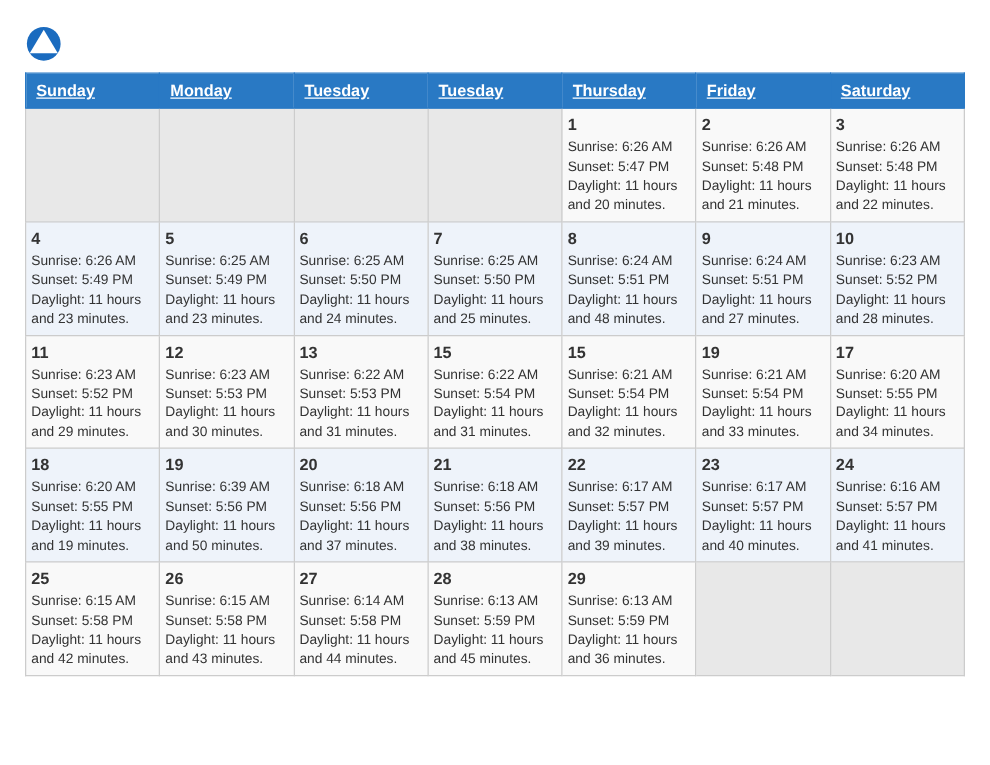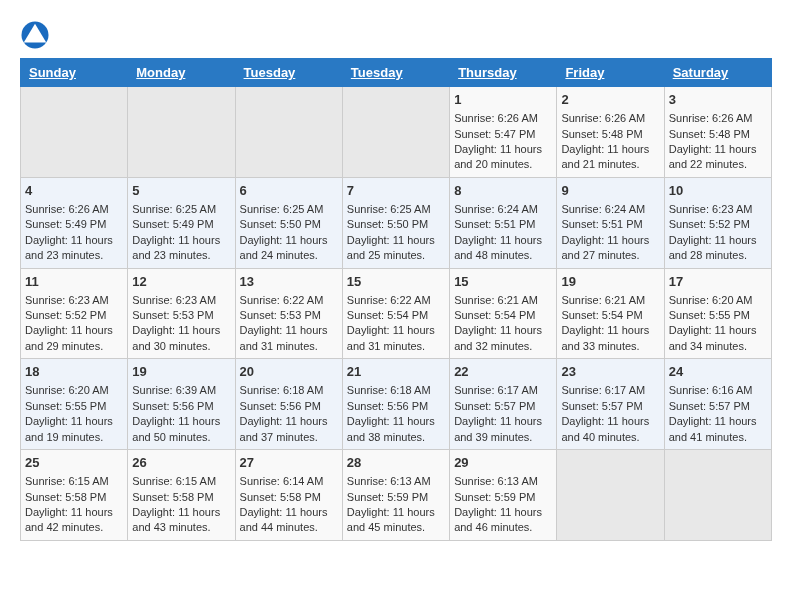--- a/index.html
+++ b/index.html
@@ -321,19 +321,19 @@
           <div>Sunrise: 6:13 AM</div>
           <div>Sunset: 5:59 PM</div>
           <div>Daylight: 11 hours</div>
           <div>and 45 minutes.</div>
         </td>
         <td>
           <span class="day-number">29</span>
           <div>Sunrise: 6:13 AM</div>
           <div>Sunset: 5:59 PM</div>
           <div>Daylight: 11 hours</div>
-          <div>and 46 minutes.</div>
+          <div>and 36 minutes.</div>
         </td>
         <td class="cell-empty"></td>
         <td class="cell-empty"></td>
       </tr>
     </tbody>
 </table>
 
 </body></html>

